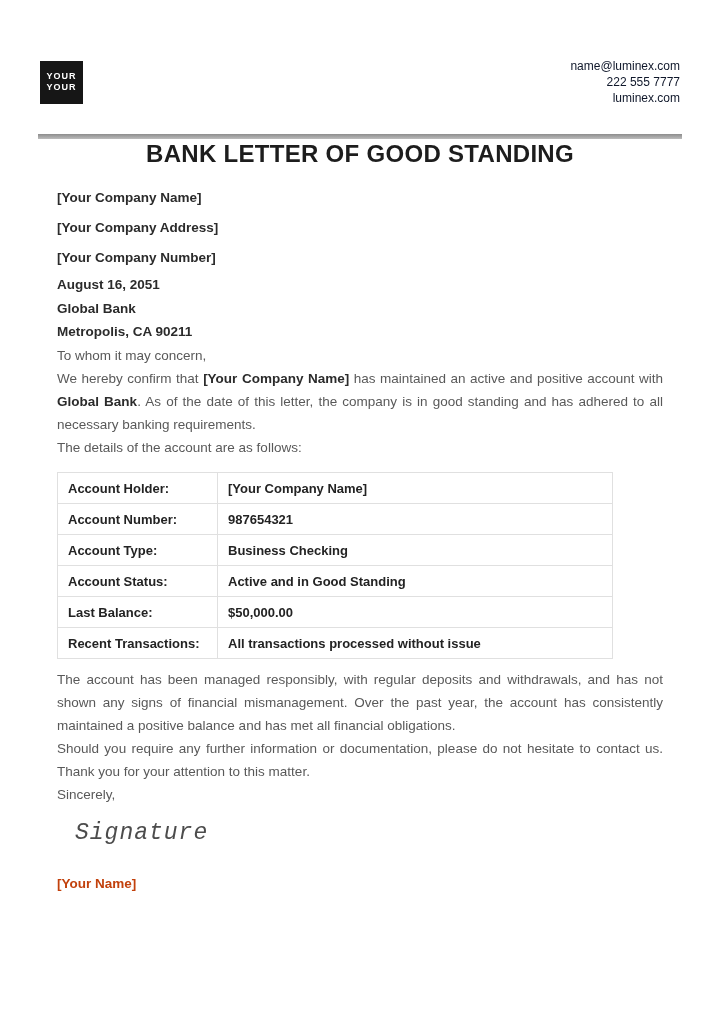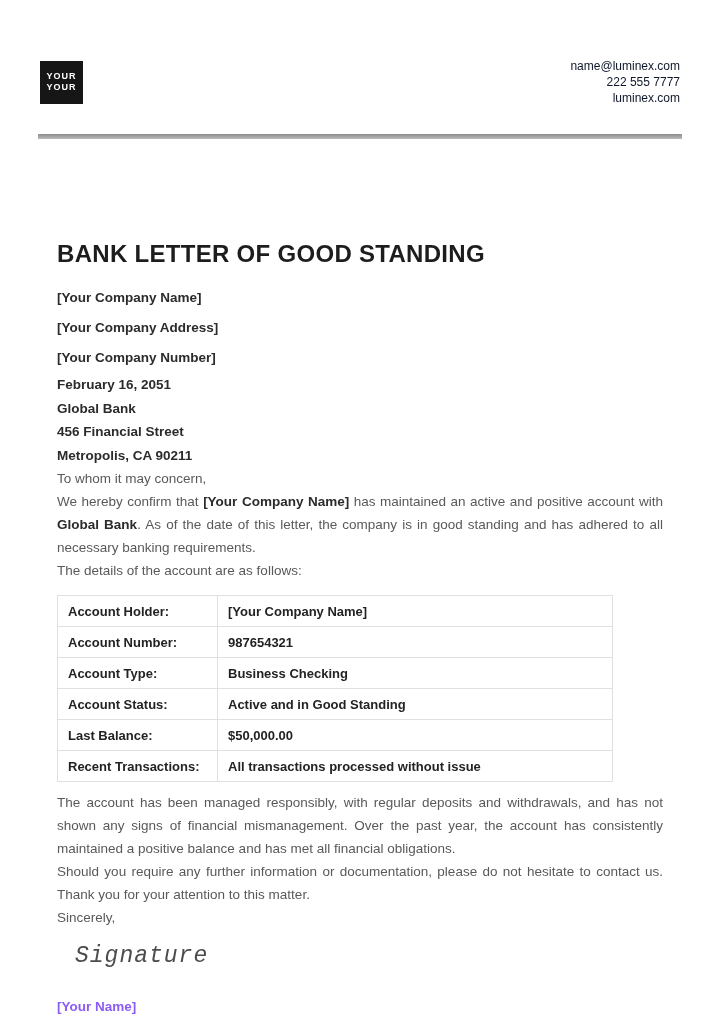--- a/index.html
+++ b/index.html
@@ -46,22 +46,22 @@
   
   .divider {
     height: 5px;
     margin: 28px 38px 0 38px;
     background: linear-gradient(#8d8d8d, #bcbcbc);
   }
 
   
   .letter { padding: 0 57px; }
   .title {
-    margin-top: 100px;
     margin-bottom: 14px;
+    text-align: center;
     font-size: 24px;
     font-weight: 700;
     color: #1d1d1d;
     letter-spacing: 0.3px;
     line-height: 30px;
   }
   .ph-line {
     font-size: 13.5px;
     font-weight: 700;
     color: #2b2b2b;
@@ -104,21 +104,21 @@
     font-family: Liberation Mono, monospace;
     font-style: italic;
     font-size: 23px;
     color: #4c4c4c;
     letter-spacing: 1px;
   }
   .signer-name {
     margin-top: 30px;
     font-size: 13.5px;
     font-weight: 700;
-    color: #8b5cf6;
+    color: #c2410c;
   }
 </style>
 </head>
 <body>
 
 <div class="header">
   <div class="header-left">
     <div class="logo-box">
       <span>YOUR</span>
       <span>YOUR</span>
@@ -134,23 +134,22 @@
 <div class="divider"></div>
 
 <div class="letter">
 
   <div class="title">BANK LETTER OF GOOD STANDING</div>
 
   <div class="ph-line">[Your Company Name]</div>
   <div class="ph-line">[Your Company Address]</div>
   <div class="ph-line">[Your Company Number]</div>
 
-  <div class="addr-line">February 16, 2051</div>
+  <div class="addr-line">August 16, 2051</div>
   <div class="addr-line">Global Bank</div>
-  <div class="addr-line">456 Financial Street</div>
   <div class="addr-line">Metropolis, CA 90211</div>
 
   <div class="body-text">To whom it may concern,</div>
 
   <div class="body-text para"><span>We hereby confirm that </span><b>[Your Company Name]</b><span> has maintained an active and positive account with </span><b>Global Bank</b><span>. As of the date of this letter, the company is in good standing and has adhered to all necessary banking requirements.</span></div>
 
   <div class="body-text">The details of the account are as follows:</div>
 
   <table class="details">
     <tbody>

